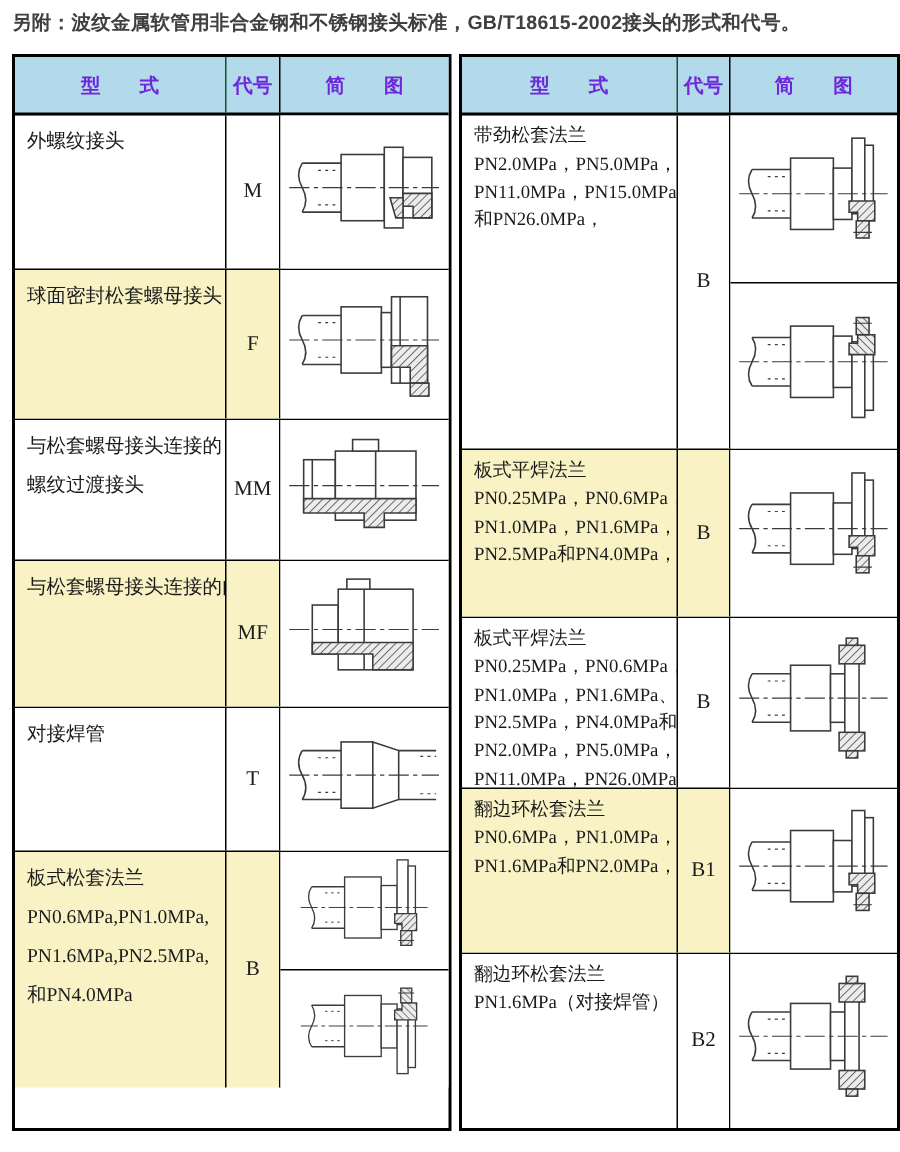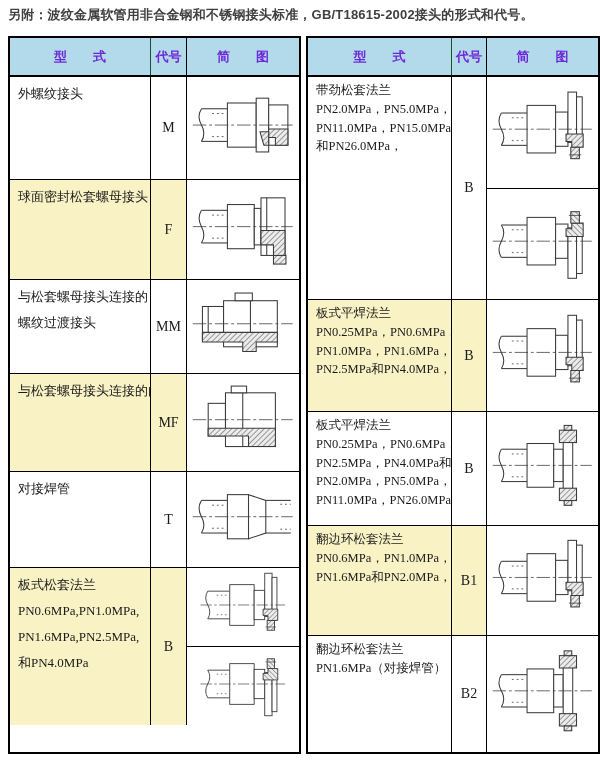--- a/index.html
+++ b/index.html
@@ -355,20 +355,21 @@
                     <line x1="84" y1="70" x2="97" y2="70" stroke-width="0.8"></line>
                   </g>
                 </svg>
               </div>
             </div>
           </div>
           <div class="trow" style="height: 114px;">
             <div class="cell c-type">
               <div class="type-line">板式平焊法兰</div>
               <div class="type-line">PN0.25MPa，PN0.6MPa，</div>
+              <div class="type-line">PN1.0MPa，PN1.6MPa、</div>
               <div class="type-line">PN2.5MPa，PN4.0MPa和</div>
               <div class="type-line">PN2.0MPa，PN5.0MPa，</div>
               <div class="type-line">PN11.0MPa，PN26.0MPa，</div>
             </div>
             <div class="cell c-code">
               <span>B</span>
             </div>
             <div class="cell c-diag">
               <div class="diag-sub">
                 <svg viewBox="0 0 112 92" preserveAspectRatio="xMidYMid meet">

